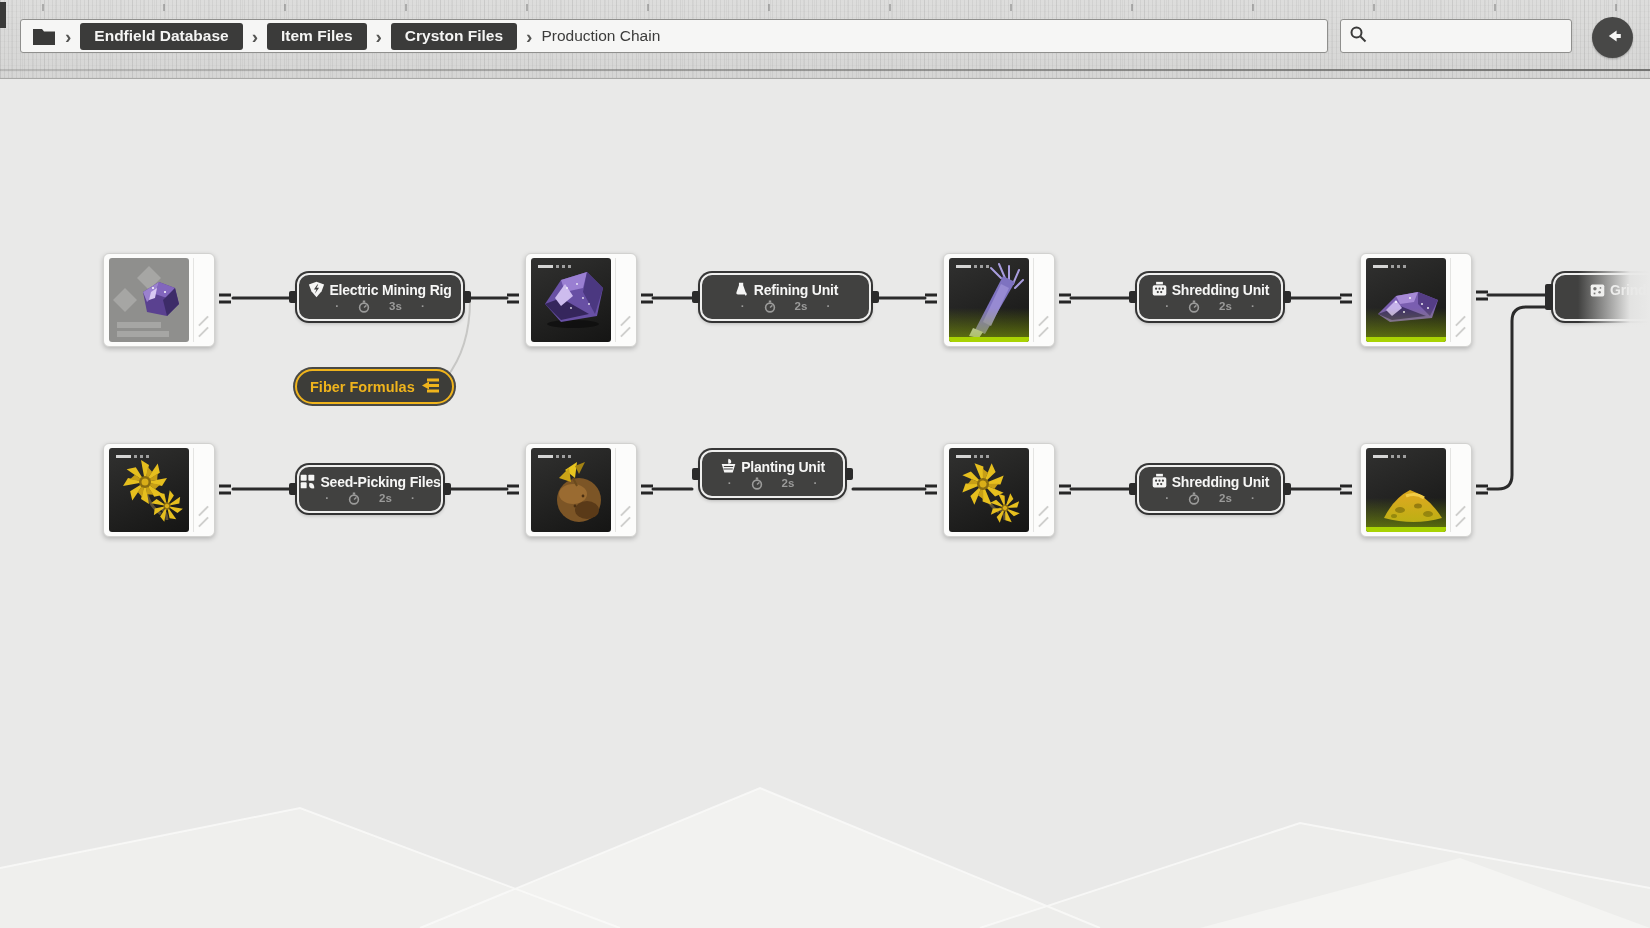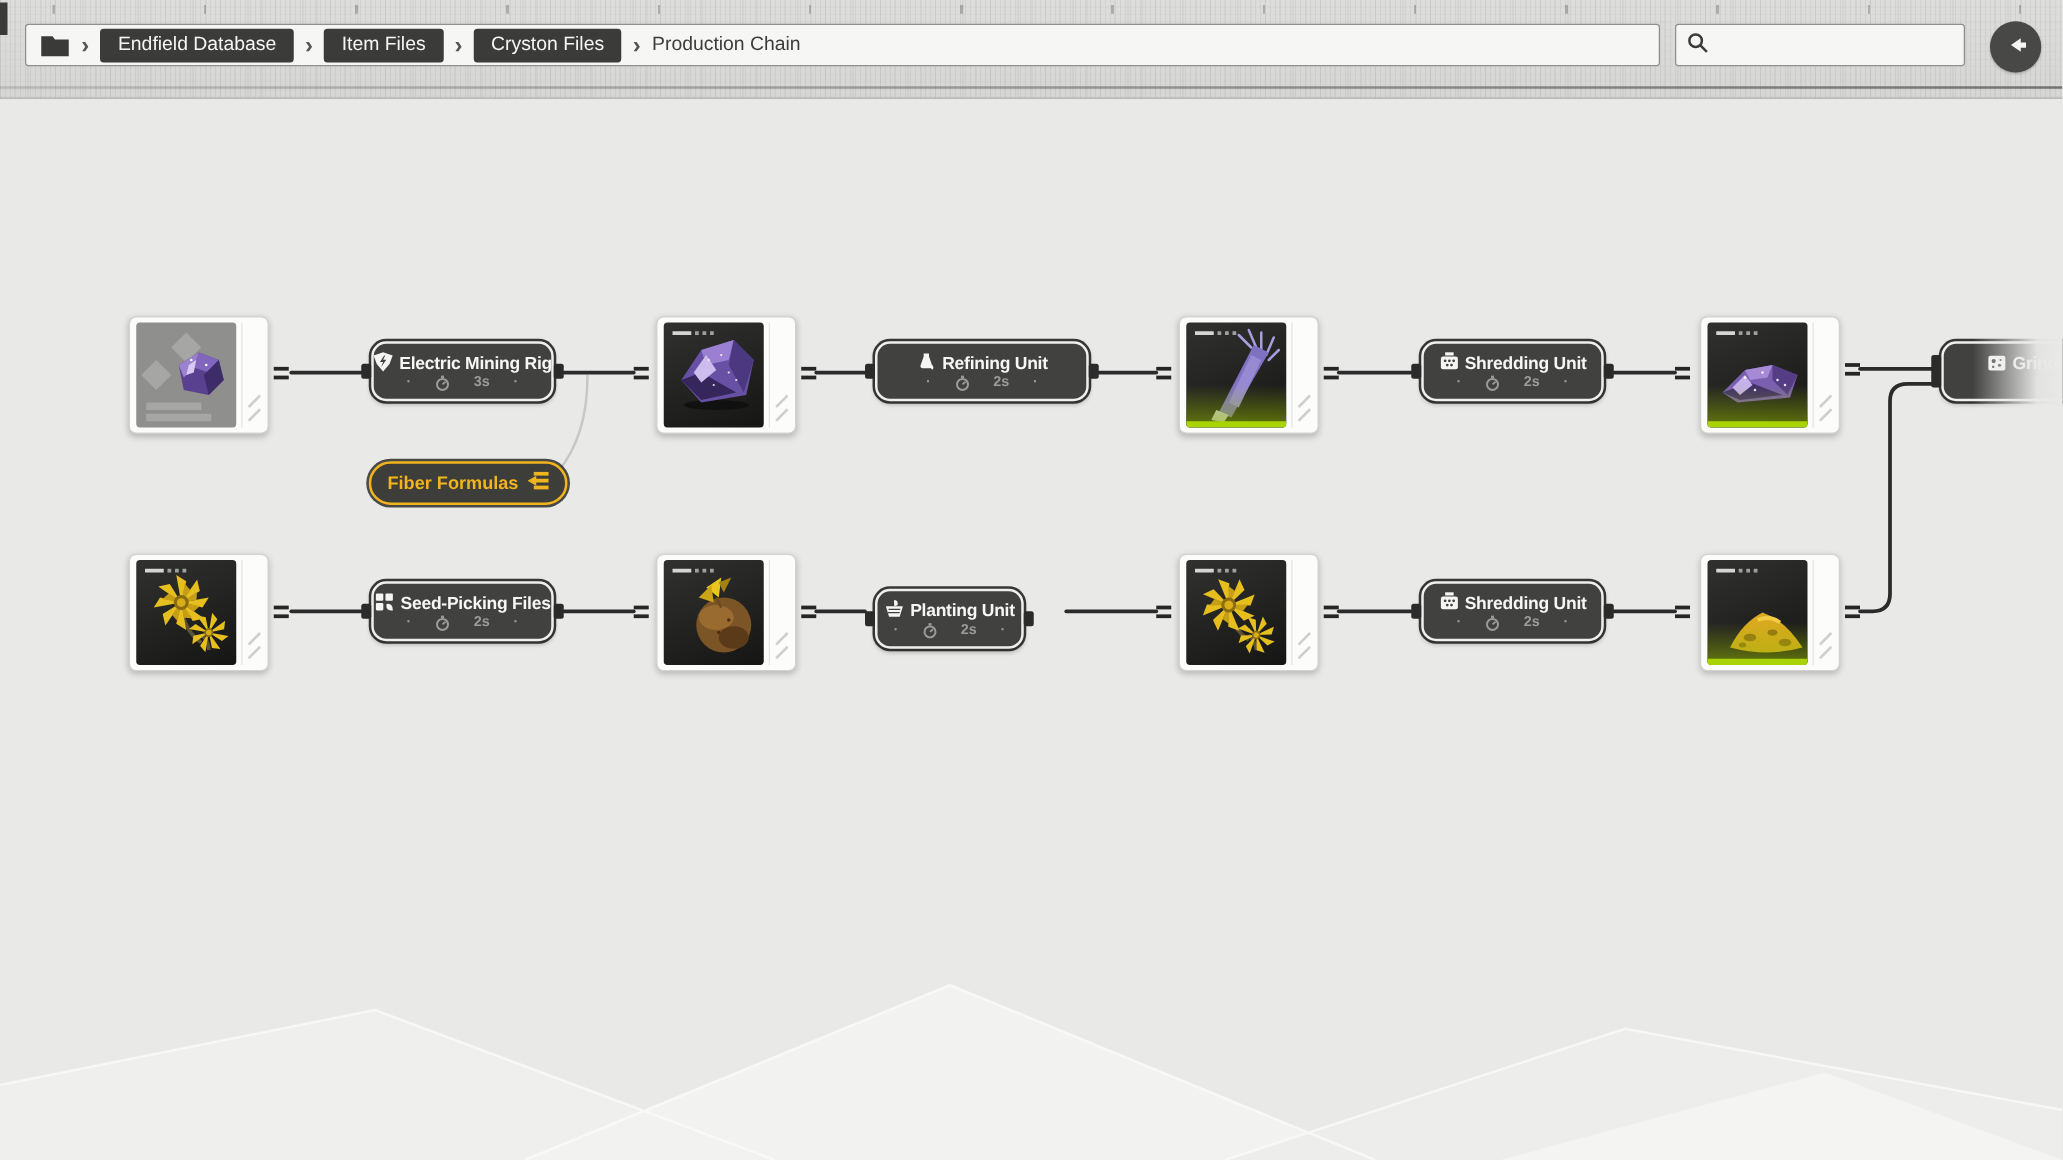--- a/index.html
+++ b/index.html
@@ -15,21 +15,21 @@
       linear-gradient(#dddddc,#d6d6d5);
     border-bottom:1px solid #a9a9a7;}
   .topbar::after{content:"";position:absolute;left:0;right:0;bottom:7px;height:2px;
     background:linear-gradient(90deg,rgba(130,130,128,.35),rgba(98,98,96,.85));}
   .ticks{position:absolute;left:42px;right:0;top:4px;height:7px;opacity:.5;
     background:repeating-linear-gradient(90deg,rgba(60,60,60,.6) 0 2px,transparent 2px 121px);}
   .corner-mark{position:absolute;left:0;top:2px;width:6px;height:26px;background:#3a3a39;}
 
   .crumbbar{position:absolute;left:20px;top:19px;width:1308px;height:34px;background:#f6f6f5;
     border:1px solid #8f8f8d;border-radius:3px;display:flex;align-items:center;gap:9px;padding:0 11px;box-sizing:border-box;}
-  .crumb-pill{background:#3b3b3a;color:#f5f5f4;font-size:15.5px;font-weight:400;height:27px;
+  .crumb-pill{background:#3b3b3a;color:#f5f5f4;font-size:15.5px;font-weight:700;height:27px;
     display:flex;align-items:center;padding:0 14px;border-radius:3px;white-space:nowrap;cursor:pointer;}
   .crumb-current{color:#3c3c3b;font-size:15.5px;white-space:nowrap;text-align:right;}
   .chev{color:#555553;font-size:14px;font-weight:bold;}
   .chev::before{content:"\203A";font-size:19px;line-height:1;}
   .foldericon svg{display:block;}
 
   .searchbox{position:absolute;left:1340px;top:19px;width:232px;height:34px;background:#f6f6f5;
     border:1px solid #8f8f8d;border-radius:3px;display:flex;align-items:center;gap:6px;padding:0 8px;box-sizing:border-box;}
   .searchbox input{flex:1;border:none;outline:none;background:transparent;font-size:15px;color:#333;font-family:inherit;min-width:0;}
   .backbtn{position:absolute;left:1592px;top:17px;width:41px;height:41px;border-radius:50%;
@@ -416,21 +416,21 @@
           <i class="mark-dot"></i>
           <i class="mark-dot"></i>
         </div>
     </div>
     <div class="card-strip">
         <i class="dm a"></i>
         <i class="dm b"></i>
       </div>
   </div>
 
-  <div class="pnode" style="left:297px;top:273px;width:146px;">
+  <div class="pnode" style="left:297px;top:273px;width:166px;">
     <div class="pnode-title">
       <span class="picon">
         <svg viewBox="0 0 20 20">
             <path d="M10 1 L19 4 L16 12 L10 19 L4 12 L1 4 Z" fill="#f5f5f4"></path>
             <path d="M11 4 L7 10 H10 L8 15 L13 8 H10 L12 4 Z" fill="#414140"></path>
           </svg>
       </span>
       <span class="plabel">Electric Mining Rig</span>
     </div>
     <div class="pnode-sub">
@@ -543,21 +543,21 @@
             <rect x="4.8" y="0.5" width="2.4" height="2" fill="#9b9b9a"></rect>
             <circle cx="6" cy="7.5" r="4.4" stroke="#9b9b9a" stroke-width="1.6" fill="none"></circle>
             <path d="M6 7.5 L8.4 5.4" stroke="#9b9b9a" stroke-width="1.4"></path>
           </svg>
       </span>
       <span class="pdur">2s</span>
       <span class="sep"></span>
     </div>
   </div>
 
-  <div class="pnode" style="left:700px;top:471px;width:119px;">
+  <div class="pnode" style="left:700px;top:450px;width:145px;">
     <div class="pnode-title">
       <span class="picon">
         <svg viewBox="0 0 20 20">
             <g fill="#f5f5f4">
               <path d="M2 7 h16 l-3 10 H5 Z"></path>
               <path d="M10 1 q4 1 3 5 l-3 1 q-1 -4 0 -6"></path>
             </g>
             <path d="M4.5 10 h11 M4 13 h11" stroke="#414140" stroke-width="1.2"></path>
           </svg>
       </span>

